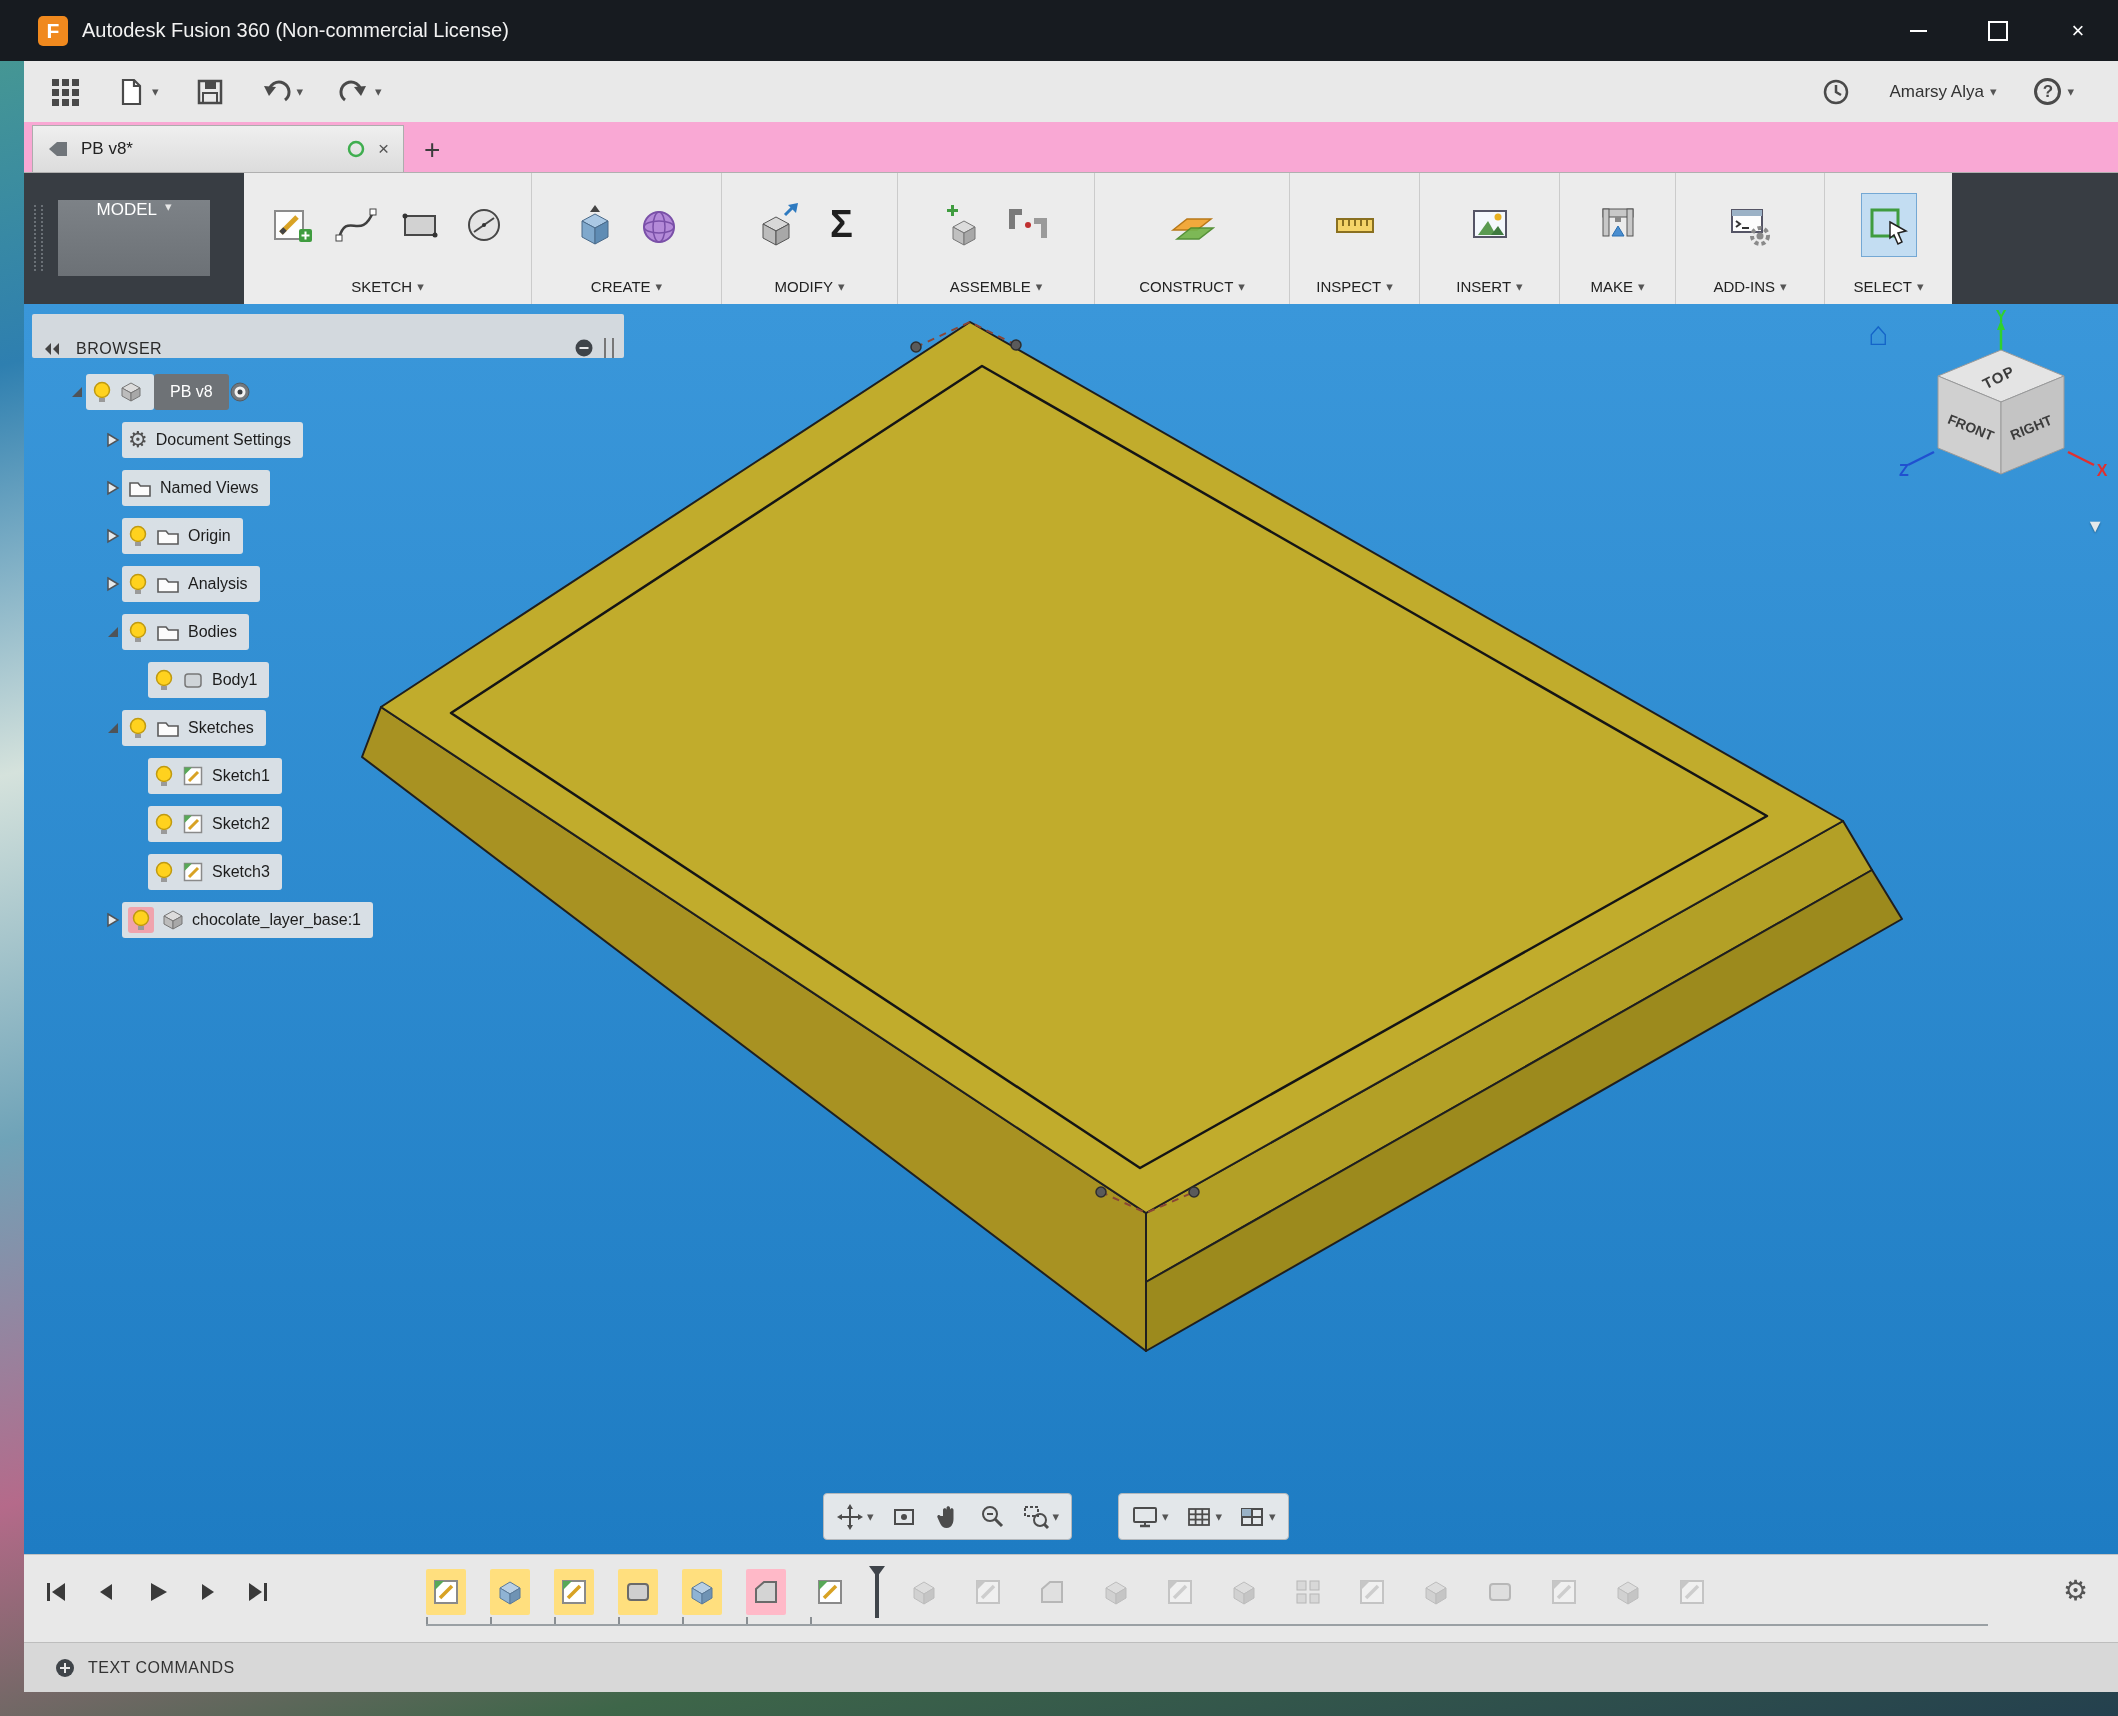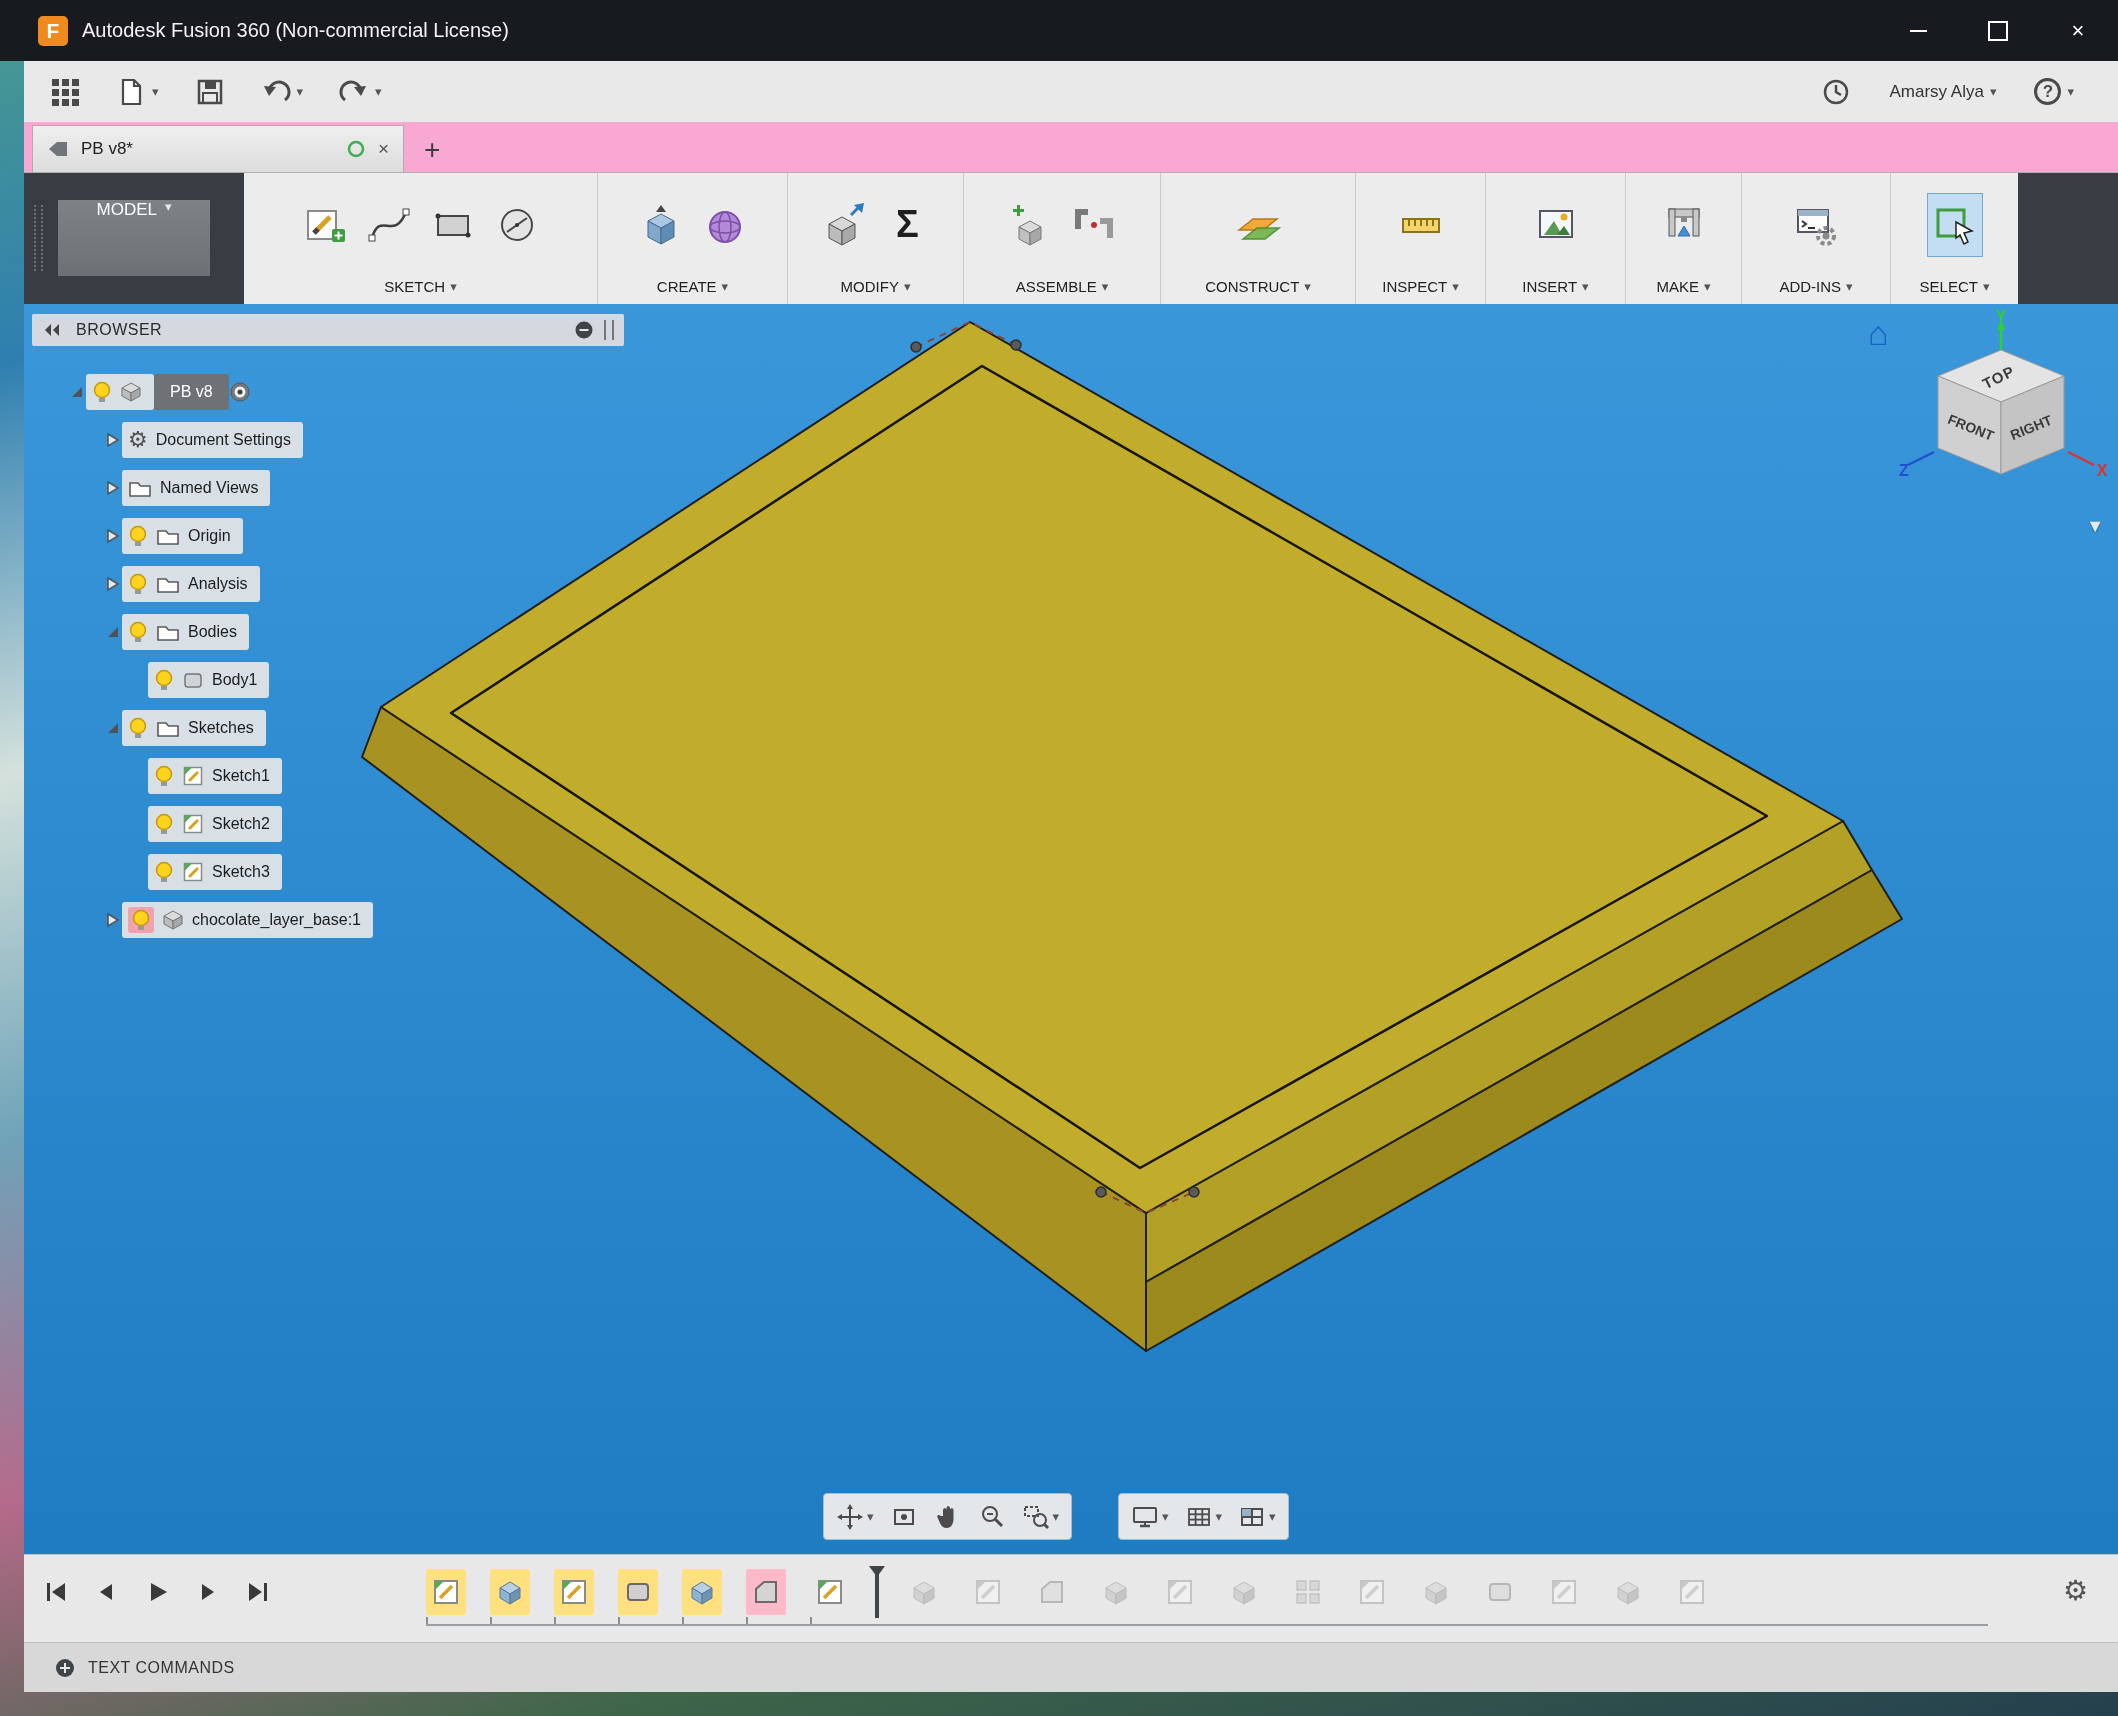--- a/index.html
+++ b/index.html
@@ -43,21 +43,21 @@
   .rg-icons{flex:1;display:flex;align-items:center;justify-content:center;gap:8px;padding-top:8px;}
   .rg-label{height:36px;display:flex;align-items:center;justify-content:center;font-size:15px;color:#222;gap:5px;}
   .ric{width:56px;height:64px;display:flex;align-items:center;justify-content:center;}
   .ric.highlight{background:#c3ddf2;border:1px solid #74a8d4;box-sizing:border-box;}
   .sigma-glyph{font-size:38px;font-weight:bold;color:#1f1f1f;}
   .ribbon-filler{flex:1;background:#383d43;}
   
   .canvas{position:absolute;left:24px;right:0;top:304px;height:1250px;background:linear-gradient(#3a97da,#1e7cc3);overflow:hidden;}
   .model-svg{position:absolute;left:0;top:0;}
   
-  .panel-bar{position:absolute;height:32px;background:rgba(218,220,222,0.96);display:flex;align-items:center;padding:0 10px;gap:12px;border-radius:2px;box-sizing:border-box;}
+  .panel-bar{position:absolute;height:44px;background:rgba(218,220,222,0.96);display:flex;align-items:flex-end;padding:0 10px;gap:12px;border-radius:2px;box-sizing:border-box;}
   #browser-bar{left:8px;top:10px;width:592px;}
   #comments-bar{left:8px;top:1193px;width:592px;}
   .panel-title{font-size:16px;color:#2b2b2b;letter-spacing:0.5px;}
   .panel-right{margin-left:auto;display:flex;align-items:center;gap:10px;}
   .grip{width:6px;height:20px;border-left:2px solid #777;border-right:2px solid #777;}
   
   .tree{position:absolute;left:8px;top:66px;}
   .trow{height:44px;margin-bottom:4px;display:flex;align-items:center;}
   .ind0{margin-left:36px;} .ind1{margin-left:72px;} .ind2{margin-left:116px;}
   .chip{display:inline-flex;align-items:center;gap:8px;background:rgba(226,228,230,0.95);border-radius:3px;padding:0 12px 0 6px;height:36px;font-size:16px;color:#1c1c1c;}
@@ -188,21 +188,21 @@
 <div class="bar ribbon">
   <div class="model-area">
     <div class="ribbon-grip"></div>
     <div class="model-btn">
       <span>MODEL</span>
       <span class="caret">▾</span>
     </div>
   </div>
   <div class="ribbon-panel">
 
-    <div class="rgroup" style="width:354px">
+    <div class="rgroup" style="width:288px">
       <div class="rg-icons">
         <span class="ric">
             <svg width="46" height="46">
               <rect x="6" y="9" width="28" height="28" fill="#fdfdfd" stroke="#8a8a8a" stroke-width="2"></rect>
               <line x1="12" y1="31" x2="28" y2="15" stroke="#d8a224" stroke-width="5"></line>
               <line x1="12" y1="31" x2="16" y2="27" stroke="#444" stroke-width="5"></line>
               <rect x="30" y="27" width="13" height="13" rx="2" fill="#3f9c3f"></rect>
               <rect x="32.5" y="32.5" width="8" height="2" fill="#fff"></rect>
               <rect x="35.5" y="29.5" width="2" height="8" fill="#fff"></rect>
             </svg>

